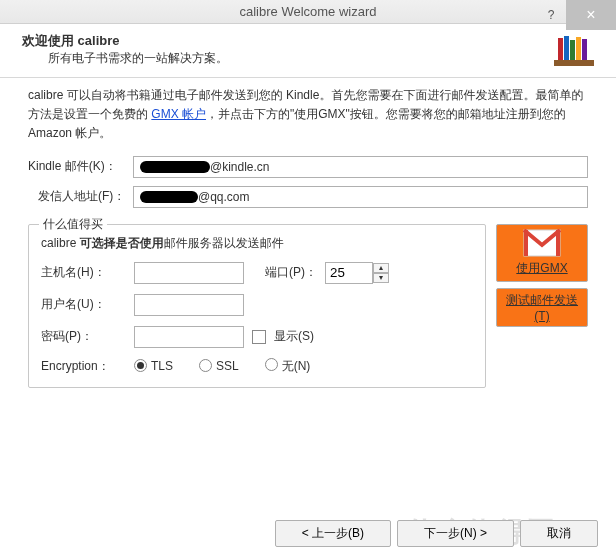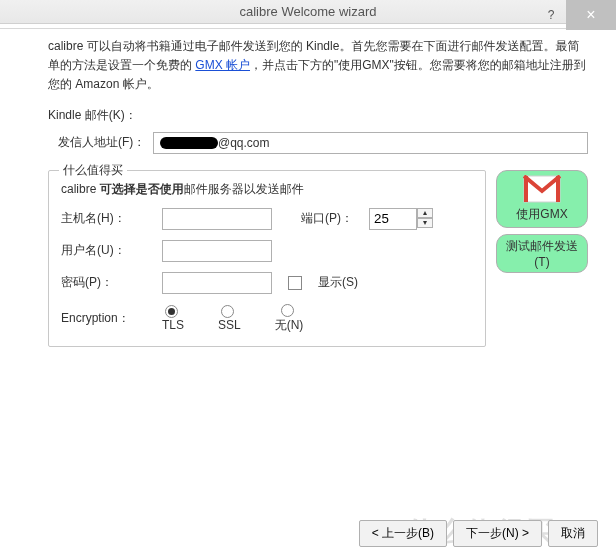--- a/index.html
+++ b/index.html
@@ -36,21 +36,21 @@
     .tb-close { background: #c0c0c0; width: 50px; color: #fff; font-size: 16px; }
     .header {
       padding: 8px 22px 6px 22px;
       display: flex; align-items: flex-start;
     }
     .header-text { flex: 1; }
     .header-title { font-weight: bold; font-size: 13px; }
     .header-sub { padding-left: 26px; font-size: 12px; }
     .books-icon svg { display: block; }
     .hr { border-top: 1px solid #d8d8d8; margin: 4px 0 8px 0; }
-    .body { padding: 0 28px; margin-left: 20px; }
+    .body { padding: 0 28px; }
     .intro { line-height: 1.6; margin-bottom: 12px; }
     .intro a { color: #1a4fd6; text-decoration: underline; }
     .row { display: flex; align-items: center; margin-bottom: 8px; }
     .row-label { width: 105px; white-space: nowrap; }
     .row-input {
       flex: 1; height: 22px; border: 1px solid #b0b0b0; padding: 2px 6px;
       display: flex; align-items: center; background: #fff;
     }
     .redacted {
       display: inline-block; height: 12px; background: #000; border-radius: 6px;
@@ -58,85 +58,105 @@
     .main-flex { display: flex; gap: 10px; }
     .group {
       border: 1px solid #c8c8c8; border-radius: 2px;
       padding: 10px 12px 12px 12px; position: relative; margin-top: 8px;
     }
     .group-title {
       position: absolute; top: -9px; left: 10px; background: #fff; padding: 0 4px;
     }
     .server-group { flex: 1; }
     .selectable { font-weight: bold; font-family: Liberation Serif, serif; }
-    .field-row { display: flex; align-items: center; margin-top: 10px; gap: 16px; }
+    .field-row { display: flex; align-items: center; margin-top: 10px; gap: 8px; }
     .flabel { width: 85px; }
     .plabel { width: 55px; text-align: right; margin-left: 10px; }
     .tinput {
       height: 22px; border: 1px solid #b0b0b0; background: #fff;
     }
     .w110 { width: 110px; }
-    .spin { display: flex; }
+    .spin { display: flex; align-items: center; }
     .spin input { width: 48px; height: 22px; border: 1px solid #b0b0b0; text-align: left; padding: 0 4px; }
     .spin-btns { display: flex; flex-direction: column; }
     .spin-btns div {
       width: 16px; height: 10px; border: 1px solid #b0b0b0; font-size: 8px;
       display: flex; align-items: center; justify-content: center; background: #f5f5f5;
     }
     .check { width: 14px; height: 14px; border: 1px solid #888; background: #fff; }
     .radio {
       width: 13px; height: 13px; border: 1px solid #888; border-radius: 50%;
       display: inline-flex; align-items: center; justify-content: center; margin-right: 4px; background: #fff;
     }
     .radio.checked::after {
       content: ""; width: 7px; height: 7px; background: #333; border-radius: 50%;
     }
-    .radio-row label { display: flex; align-items: center; margin-right: 18px; flex-direction: column; }
+    .radio-row label { display: flex; margin-right: 18px; }
     .side-col { width: 92px; display: flex; flex-direction: column; gap: 6px; margin-top: 8px; }
     .side-btn {
-      border: 1px solid #b0b0b0; background: #86efac; border-radius: 11px;
+      border: 1px solid #b0b0b0; background: #f97316; border-radius: 2px;
       padding: 4px; text-align: center; display: flex; flex-direction: column; align-items: center;
-      font-size: 12px; gap: 3px;
+      font-size: 12px; gap: 3px; text-decoration: underline;
     }
     .side-btn.small { flex-direction: row; padding: 3px 4px; justify-content: center; }
     .footer {
       position: absolute; bottom: 12px; right: 18px; display: flex; gap: 6px; align-items: center;
     }
     .nav-btn {
       border: 1px solid #b0b0b0; background: #f2f2f2; border-radius: 2px;
-      padding: 4px 12px; font-size: 12px;
+      padding: 4px 26px; font-size: 12px;
     }
     .watermark {
       position: absolute; bottom: 8px; right: 60px; opacity: .15;
       font-size: 28px; font-weight: bold; pointer-events: none; letter-spacing: 2px;
     }
   </style>
 </head>
 <body>
 
 <div class="window">
 
   <div class="titlebar">
     <span class="titlebar-text">calibre Welcome wizard</span>
     <div class="titlebar-buttons">
       <div class="tb-btn">?</div>
       <div class="tb-btn tb-close">×</div>
     </div>
   </div>
 
+  <div class="header">
+    <div class="header-text">
+      <div class="header-title">欢迎使用 calibre</div>
+      <div class="header-sub">所有电子书需求的一站解决方案。</div>
+    </div>
+    <div class="books-icon">
+      <svg width="40" height="34" viewBox="0 0 40 34">
+        <rect x="0" y="28" width="40" height="6" fill="#8a5a2b"></rect>
+        <rect x="4" y="6" width="5" height="22" fill="#c1272d"></rect>
+        <rect x="10" y="4" width="5" height="24" fill="#1565c0"></rect>
+        <rect x="16" y="8" width="5" height="20" fill="#2e7d32"></rect>
+        <rect x="22" y="5" width="5" height="23" fill="#f9a825"></rect>
+        <rect x="28" y="7" width="5" height="21" fill="#6a1b9a"></rect>
+      </svg>
+    </div>
+  </div>
 
   <div class="hr"></div>
 
   <div class="body">
     <div class="intro">
       <span>calibre 可以自动将书籍通过电子邮件发送到您的 Kindle。首先您需要在下面进行邮件发送配置。最简单的方法是设置一个免费的 </span><a href="#">GMX 帐户</a><span>，并点击下方的"使用GMX"按钮。您需要将您的邮箱地址注册到您的 Amazon 帐户。</span>
     </div>
 
     <div class="row">
       <div class="row-label">Kindle 邮件(K)：</div>
+      <div class="row-input">
+        <span class="redacted" style="width:70px"></span>
+        <span>@kindle.cn</span>
+      </div>
     </div>
 
     <div class="row" style="padding-left:10px">
       <div class="row-label" style="width:95px">发信人地址(F)：</div>
       <div class="row-input">
         <span class="redacted" style="width:58px"></span>
         <span>@qq.com</span>
       </div>
     </div>
 

